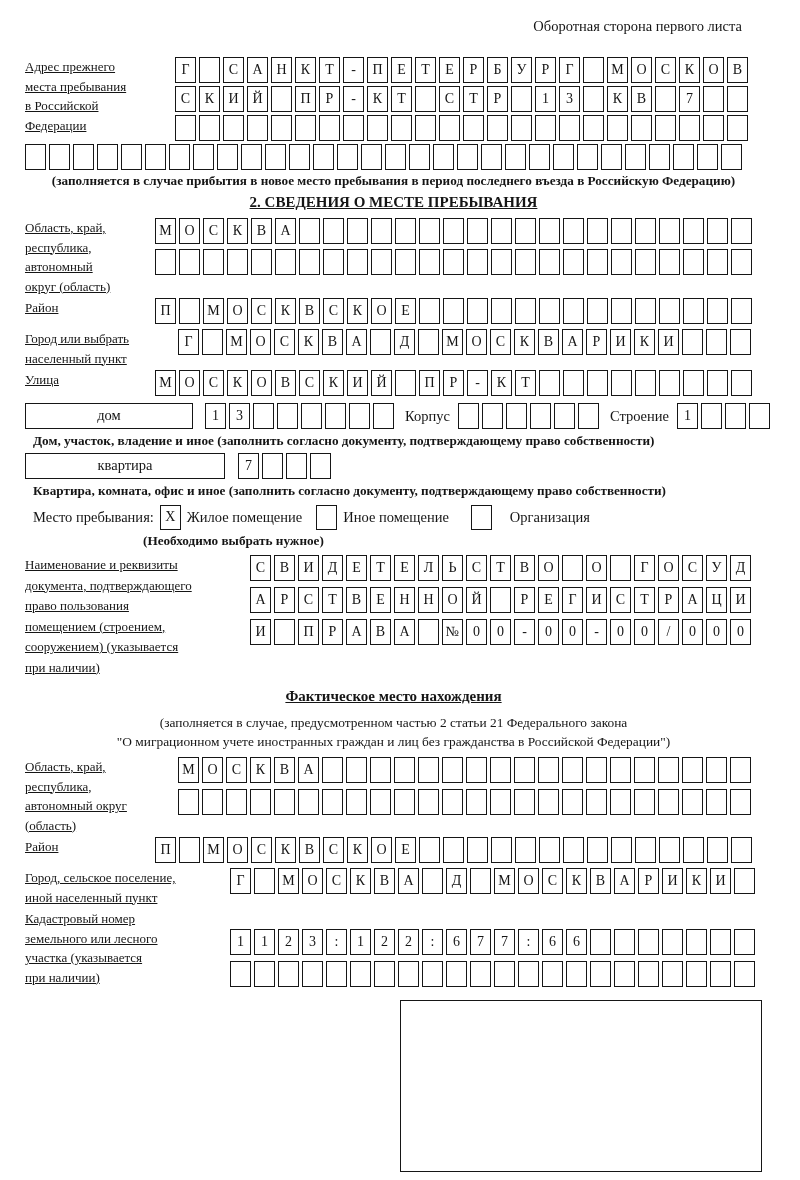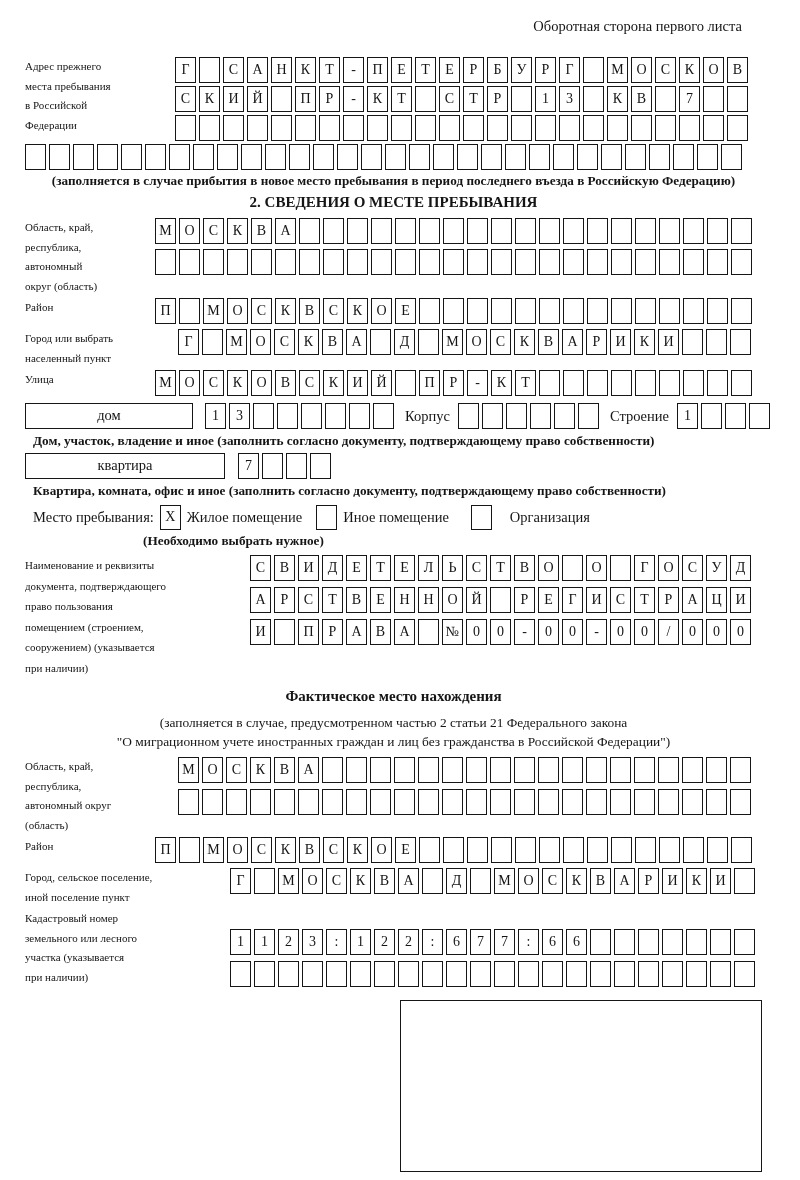--- a/index.html
+++ b/index.html
@@ -1,27 +1,27 @@
 <!DOCTYPE html>
 <html><head>
 <meta charset="utf-8">
 <style>
   html,body{margin:0;padding:0;background:#fff;}
   body{width:800px;height:1180px;font-family:"Liberation Serif",serif;color:#151515;overflow:hidden;}
   .page{padding:18px 0 0 25px;width:737px;}
   .hdr{text-align:right;font-size:14.5px;padding-right:0;width:717px;margin-bottom:22px;}
   .frow{display:flex;align-items:flex-start;}
-  .flabel{font-size:11px;line-height:19.5px;flex-shrink:0;}
+  .flabel{font-size:13px;line-height:19.5px;flex-shrink:0;text-decoration:underline;}
   .w150{width:150px;} .w130{width:130px;} .w153{width:153px;} .w225{width:225px;} .w205{width:205px;}
   .boxrow{display:flex;height:26px;margin-bottom:3px;}
   .cell{box-sizing:border-box;width:21px;height:26px;border:1.6px solid #161616;margin-right:3px;
         text-align:center;font-size:14px;line-height:23px;background:#fff;flex-shrink:0;}
   .note{font-size:13.2px;font-weight:bold;}
   .center{text-align:center;width:737px;}
-  .sec-title{font-weight:bold;font-size:15px;text-align:center;width:737px;margin:5px 0 7px 0;}
+  .sec-title{font-weight:bold;font-size:15px;text-align:center;width:737px;margin:5px 0 7px 0;text-decoration:underline;}
   .widebox{box-sizing:border-box;border:1.6px solid #161616;height:26px;text-align:center;
            font-size:14.5px;line-height:23px;background:#fff;flex-shrink:0;}
   .inline-lbl{font-size:14.5px;line-height:26px;white-space:nowrap;}
   .mr{margin-right:8px;} .ml{margin-left:8px;}
   .cb{box-sizing:border-box;width:21px;height:25px;border:1.6px solid #161616;text-align:center;
       font-size:14px;line-height:22px;margin:0 6px;flex-shrink:0;}
   .stamp{box-sizing:border-box;border:1.8px solid #161616;width:362px;height:172px;margin-left:375px;margin-top:10px;background:#fff;}
   .stamp-note{width:400px;margin-left:356px;text-align:center;font-size:13.4px;line-height:20px;margin-top:5px;}
   .offset-top20{margin-top:20px;}
   .notes-center{font-size:13.4px;line-height:19px;}
@@ -550,21 +550,21 @@
         <span class="cell"></span>
         <span class="cell"></span>
         <span class="cell"></span>
         <span class="cell"></span>
       </div>
   </div>
 
   <div class="frow" style="margin-top:2px;">
     <div class="flabel w205">
         <div>Город, сельское поселение,</div>
-        <div>иной поселение пункт</div>
+        <div>иной населенный пункт</div>
       </div>
     <div class="boxrow">
         <span class="cell">Г</span>
         <span class="cell"></span>
         <span class="cell">М</span>
         <span class="cell">О</span>
         <span class="cell">С</span>
         <span class="cell">К</span>
         <span class="cell">В</span>
         <span class="cell">А</span>

